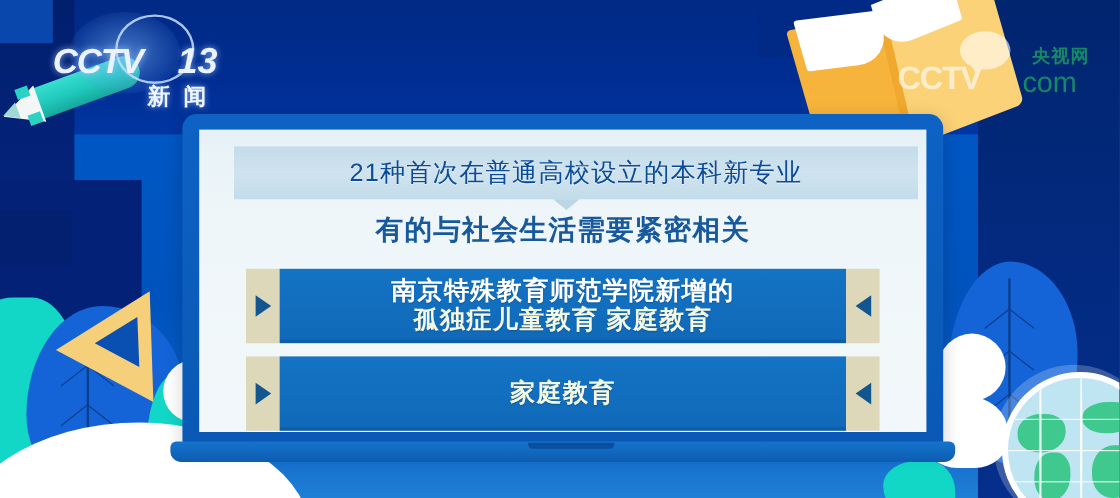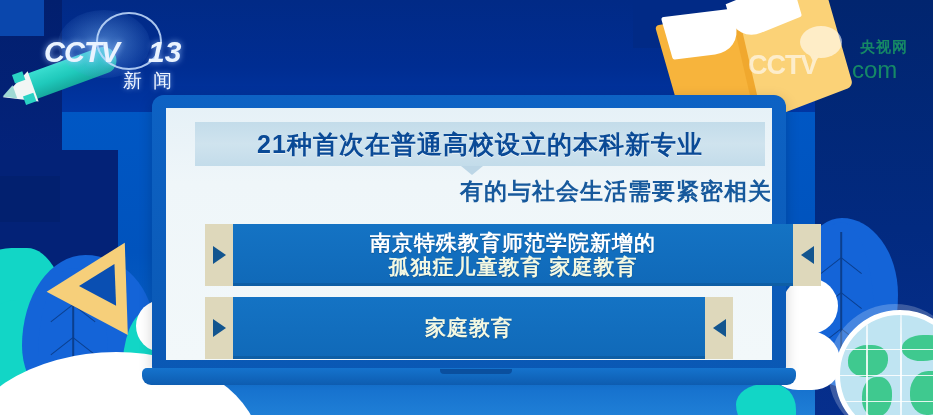--- a/index.html
+++ b/index.html
@@ -240,44 +240,44 @@
   }
 
   
   .title-band {
     position: absolute; left: 195px; top: 122px;
     width: 570px; height: 44px;
     background: linear-gradient(180deg, #c3dcea 0%, #cfe3ee 50%, #c3dcea 100%);
     display: flex; align-items: center; justify-content: center;
   }
   .title-band .title-text {
-    font-size: 25px; font-weight: bold; color: #0a4a96;
+    font-size: 21px; font-weight: normal; color: #0a4a96;
     letter-spacing: 1px; white-space: nowrap;
     text-shadow: 0 1px 0 rgba(255,255,255,0.6);
   }
   .title-tick {
     position: absolute; left: 461px; top: 166px;
     width: 0; height: 0;
     border-left: 11px solid transparent;
     border-right: 11px solid transparent;
     border-top: 9px solid #bcd6e6;
   }
   .subtitle {
     position: absolute; left: 166px; top: 176px; width: 606px;
-    text-align: right;
+    text-align: center;
     font-size: 23px; font-weight: bold; color: #17599c;
     letter-spacing: 1px;
   }
 
   .info-row {
     position: absolute;
     height: 62px;
     display: flex; align-items: stretch;
   }
-  .info-row.r1 { left: 205px; top: 224px; width: 616px; }
+  .info-row.r1 { left: 205px; top: 224px; width: 528px; }
   .info-row.r2 { left: 205px; top: 297px; width: 528px; }
 
   .arrow-cell {
     width: 28px;
     background: #ded8bb;
     display: flex; align-items: center; justify-content: center;
     flex: none;
   }
   .arrow-right {
     width: 0; height: 0;
@@ -323,21 +323,21 @@
     color: #eaf3ff; letter-spacing: -1px;
     text-shadow: 0 0 6px rgba(160,200,255,0.8);
   }
   .cctv-13 {
     position: absolute; left: 104px; top: 27px;
     font-size: 30px; font-weight: bold; font-style: italic;
     color: #eaf3ff; text-shadow: 0 0 6px rgba(160,200,255,0.8);
   }
   .cctv-xinwen {
     position: absolute; left: 42px; top: 60px;
-    font-size: 19px; font-weight: normal; color: #f0f6ff;
+    font-size: 19px; font-weight: bold; color: #f0f6ff;
     letter-spacing: 11px;
     text-shadow: 0 0 5px rgba(150,195,255,0.8);
     padding-left: 37px;
   }
 
   
   .wm {
     position: absolute; left: 748px; top: 40px; width: 180px; height: 46px;
     opacity: 0.62;
   }

